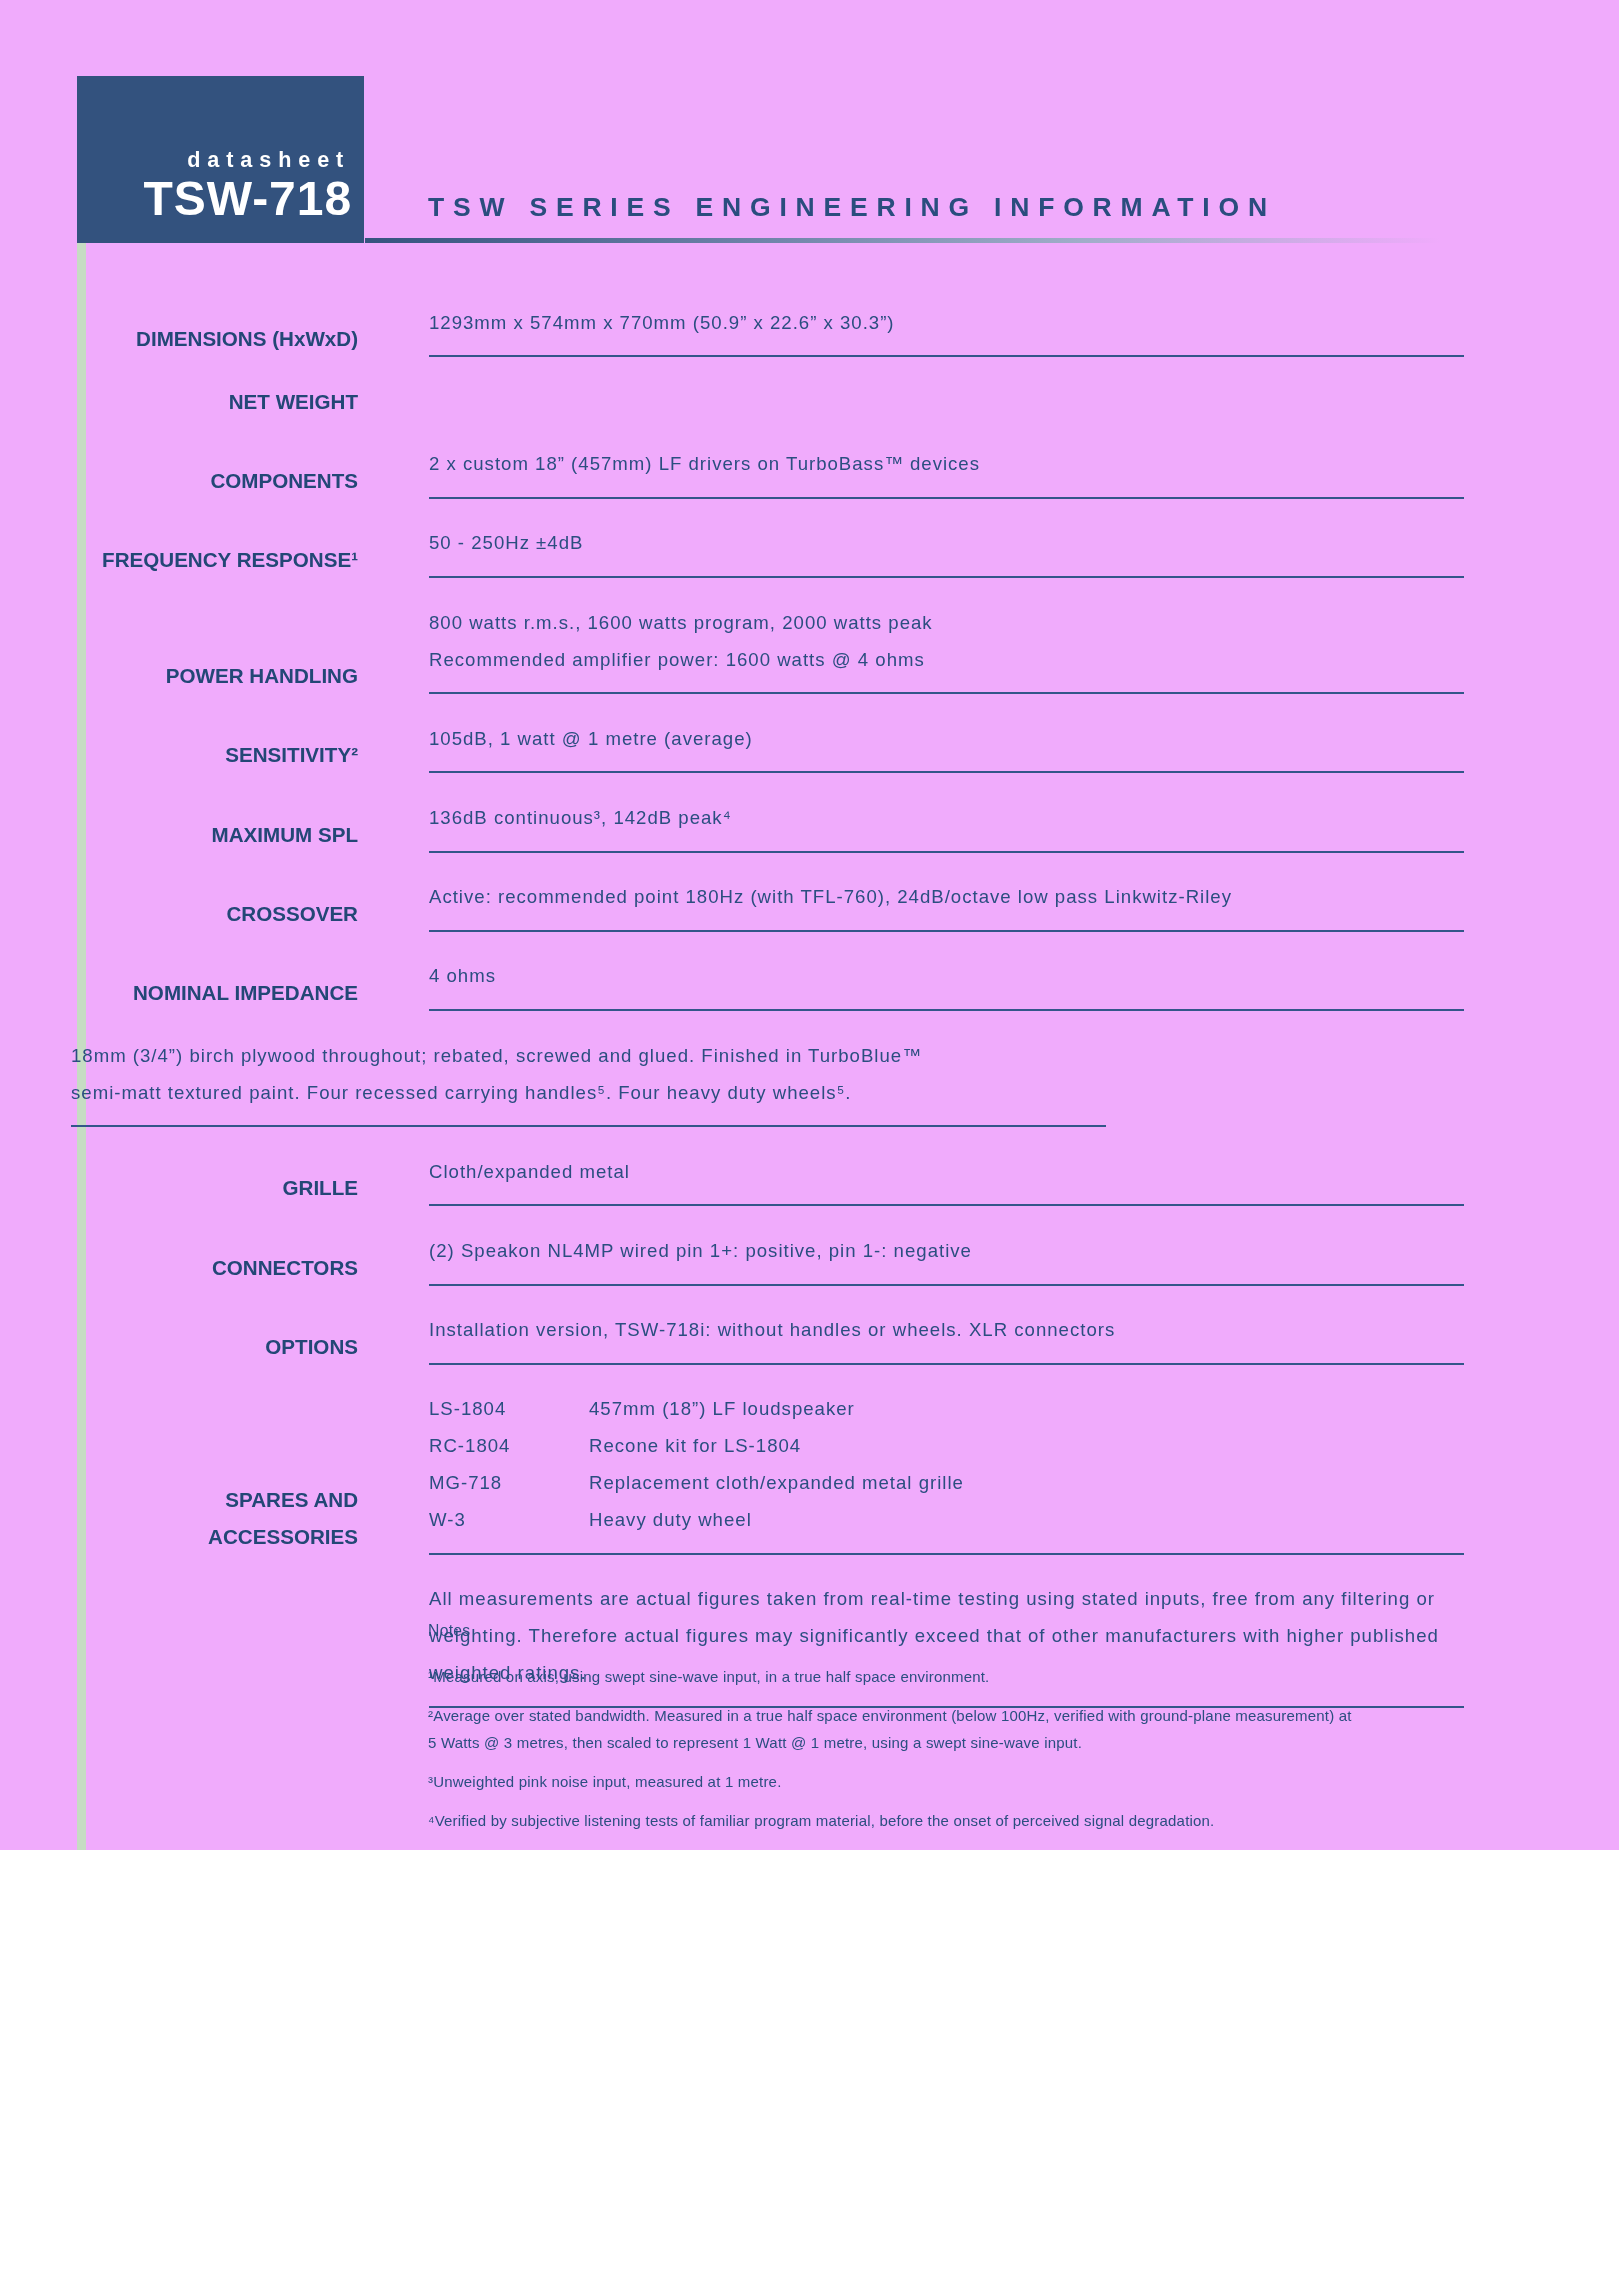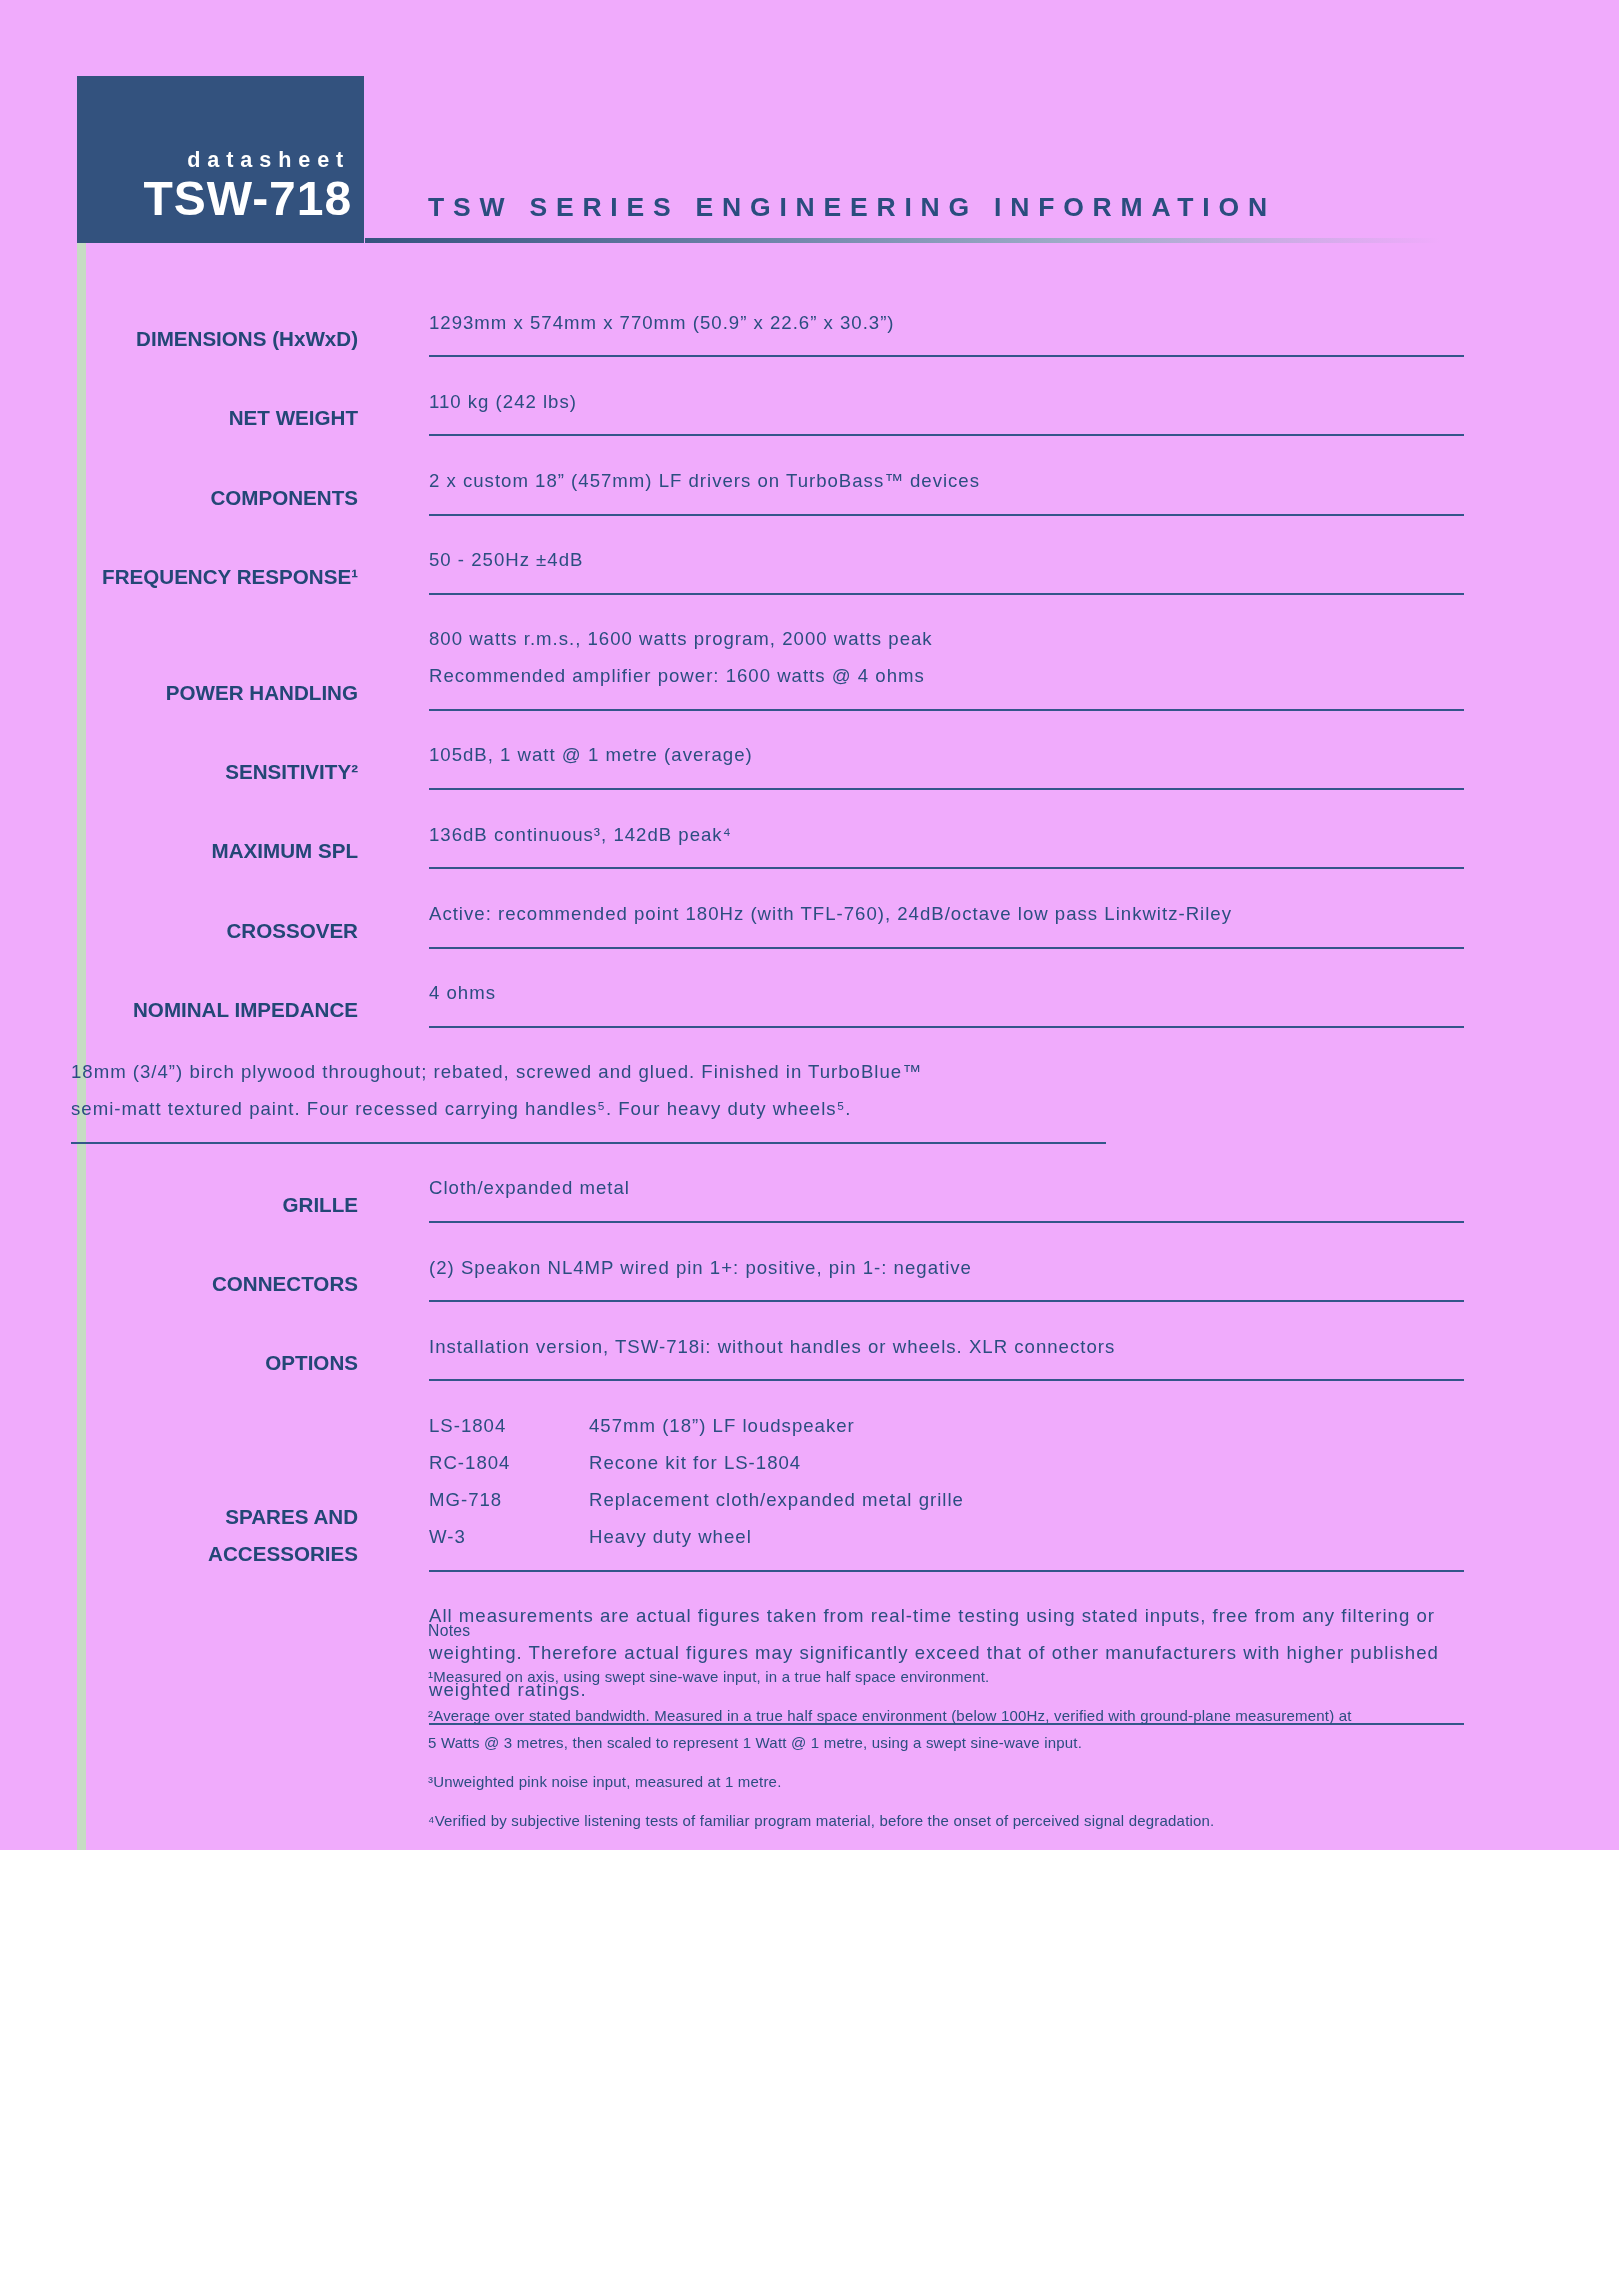--- a/index.html
+++ b/index.html
@@ -155,23 +155,20 @@
     <div id="spec-rows">
   <div class="spec-row">
     <div class="row-label">DIMENSIONS (HxWxD)</div>
     <div class="row-value">
             <div class="value-line">1293mm x 574mm x 770mm (50.9” x 22.6” x 30.3”)</div>
           </div>
   </div>
 
   <div class="spec-row">
     <div class="row-label">NET WEIGHT</div>
-    <div class="row-value">
-            <div class="value-line">110 kg (242 lbs)</div>
-          </div>
   </div>
 
   <div class="spec-row">
     <div class="row-label">COMPONENTS</div>
     <div class="row-value">
             <div class="value-line">2 x custom 18” (457mm)  LF drivers on TurboBass™ devices</div>
           </div>
   </div>
 
   <div class="spec-row">

